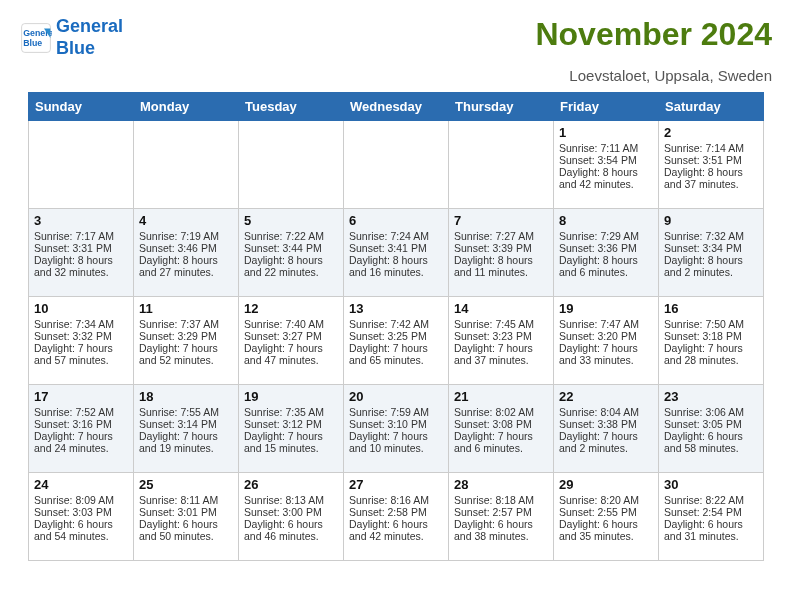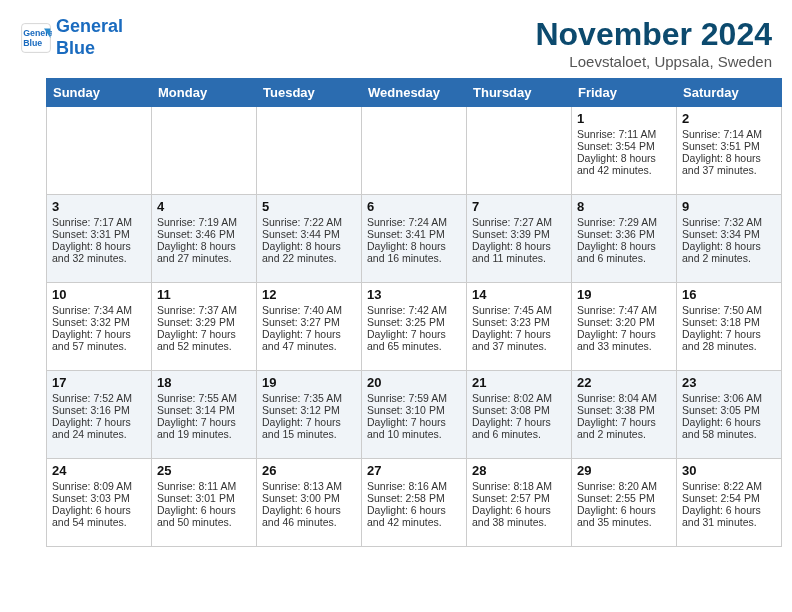--- a/index.html
+++ b/index.html
@@ -32,30 +32,31 @@
       width: 32px;
       height: 32px;
       margin-right: 4px;
     }
     .title-block {
       text-align: right;
     }
     .month-year {
       font-size: 32px;
       font-weight: bold;
-      color: #0c4a6e;
+      color: #4d7c0f;
     }
     .location {
       font-size: 15px;
       color: #555;
+      margin-top: 14px;
     }
     table {
       width: 100%;
       border-collapse: collapse;
-      margin: 0 32px;
+      margin: 0 14px;
       width: calc(100% - 28px);
     }
     th {
       background: #2b6cb0;
       color: #fff;
       font-size: 13px;
       font-weight: bold;
       padding: 6px 6px;
       text-align: left;
       border: 1px solid #2b6cb0;

